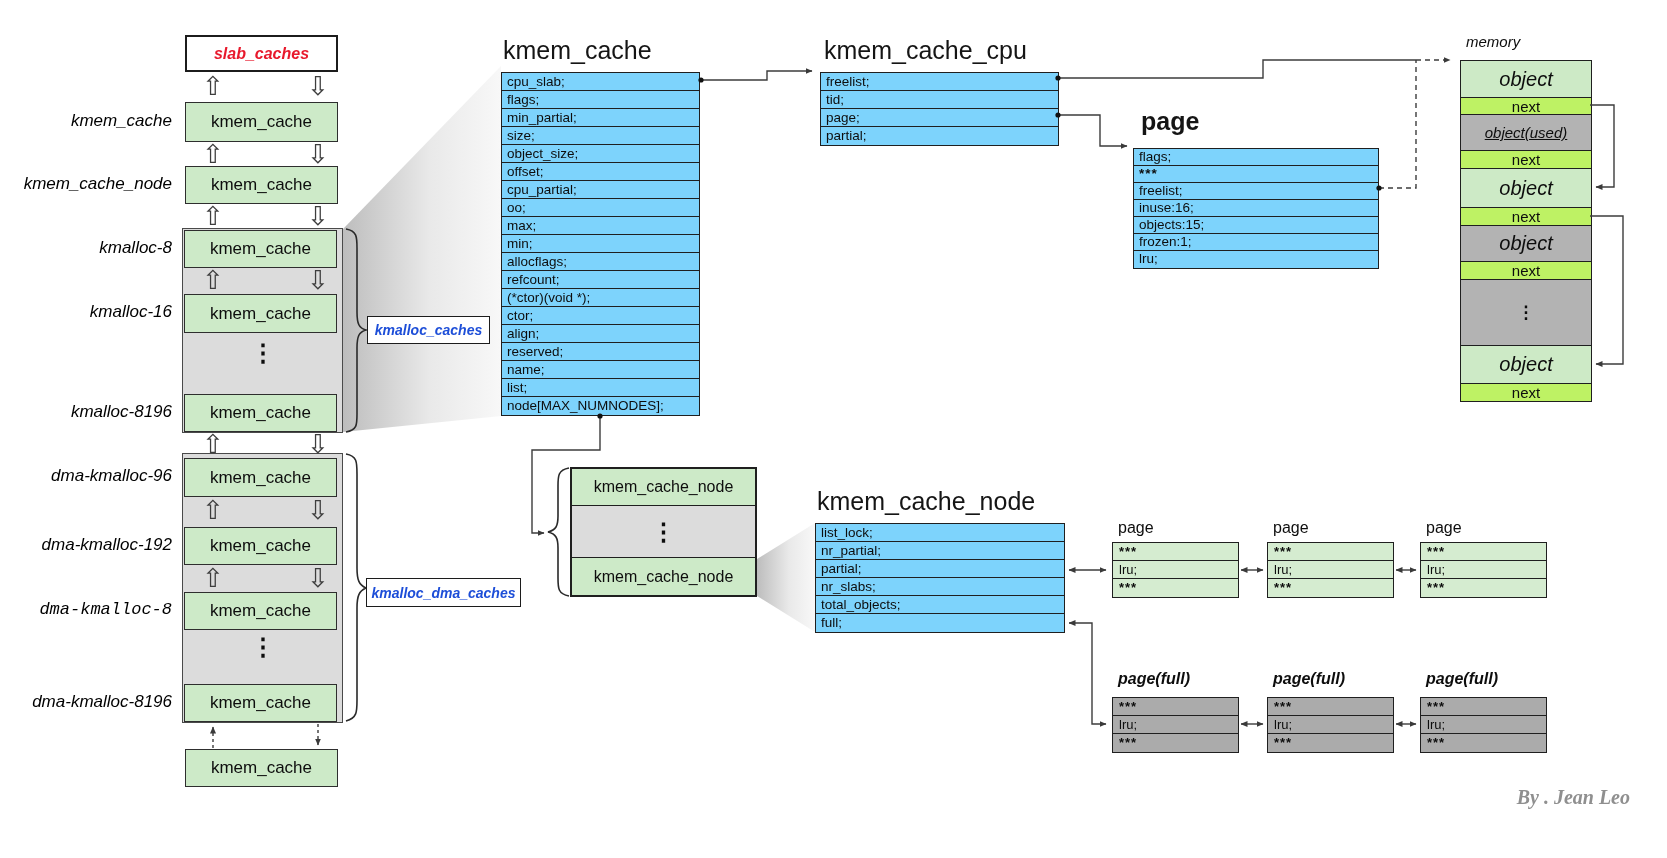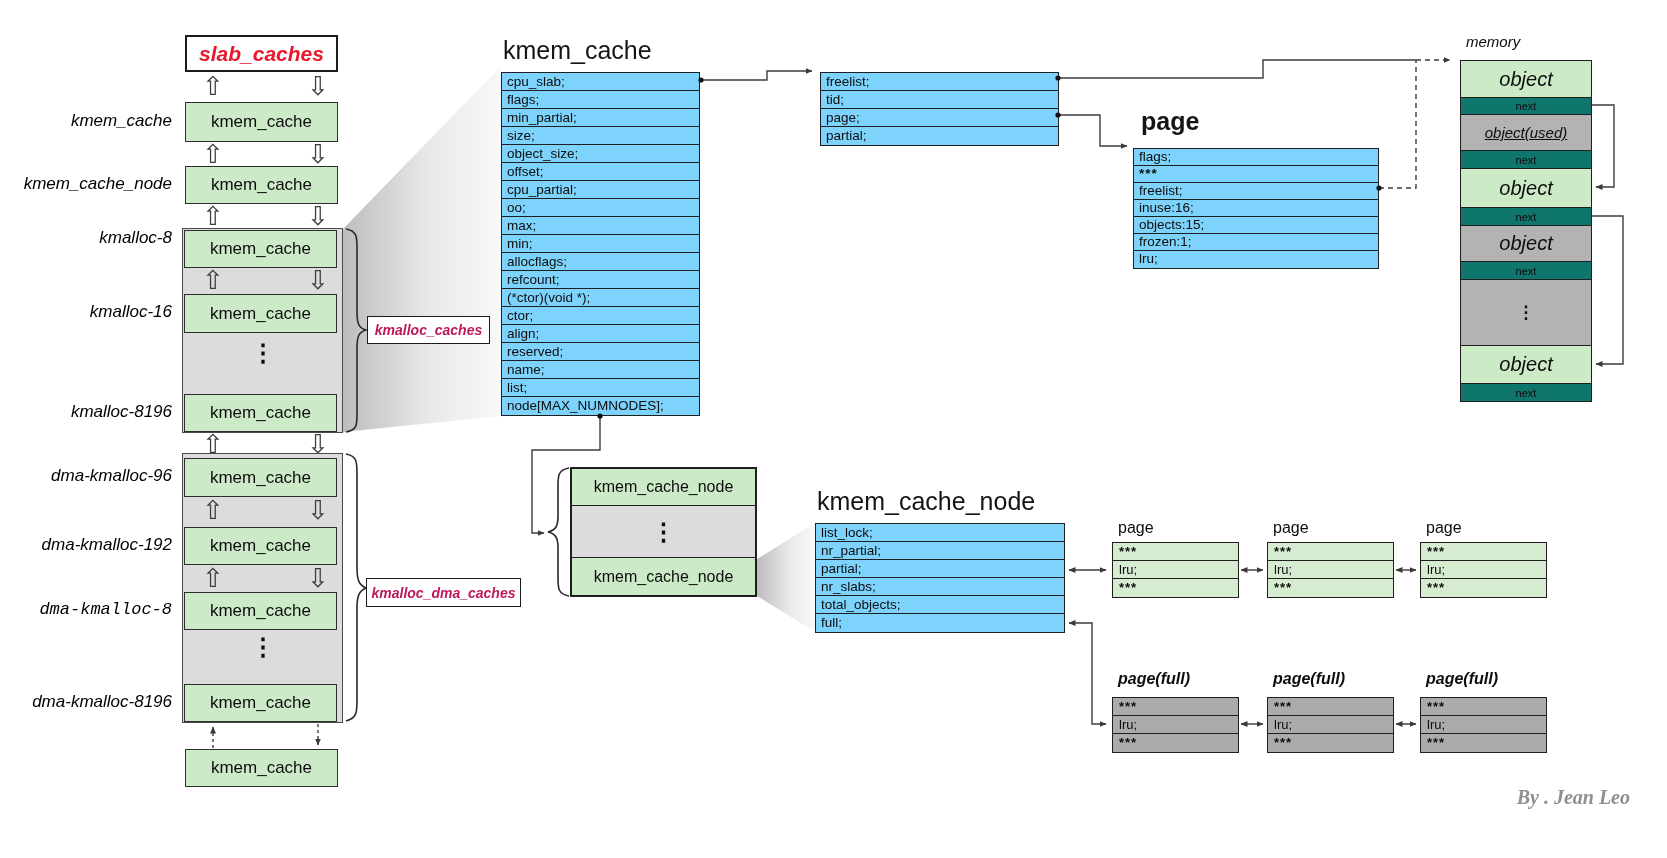--- a/index.html
+++ b/index.html
@@ -6,36 +6,36 @@
   #canvas{position:relative;width:1667px;height:858px;background:#ffffff;
           font-family:"Liberation Sans",sans-serif;color:#0d0d0d;overflow:hidden;}
   .abs{position:absolute;}
   svg.layer{position:absolute;left:0;top:0;pointer-events:none;}
   #bg{z-index:0;} #fg{z-index:6;}
   .lbl{font-style:italic;font-size:17px;text-align:right;color:#000;z-index:2;white-space:nowrap;}
   .gbox{background:#cdeac8;border:1px solid #2e2e2e;display:flex;align-items:center;justify-content:center;
         font-size:17px;z-index:2;box-sizing:border-box;}
   .whitebox{background:#fff;border:2px solid #1c1c1c;display:flex;align-items:center;justify-content:center;
         z-index:3;box-sizing:border-box;}
-  .rootlbl{color:#e8192c;font-style:italic;font-weight:bold;font-size:21px;}
-  .redlbl{color:#be185d;font-style:italic;font-weight:bold;font-size:14px;white-space:nowrap;}
+  .rootlbl{color:#e8192c;font-style:italic;font-weight:bold;font-size:16px;}
+  .redlbl{color:#1d4ed8;font-style:italic;font-weight:bold;font-size:14px;white-space:nowrap;}
   .group{background:#dcdcdc;border:1px solid #4a4a4a;z-index:1;box-sizing:border-box;}
   .struct{border:1px solid #1f1f1f;background:#7dd3fc;z-index:2;box-sizing:content-box;}
   .struct .row{box-sizing:border-box;border-bottom:1px solid #1f1f1f;font-size:13.5px;
                padding-left:5px;overflow:hidden;white-space:nowrap;}
   .struct .row:last-child{border-bottom:none;}
   .r18{height:18px;line-height:17px;} .r17{height:17px;line-height:16px;}
   .title{font-size:25px;color:#151515;z-index:2;white-space:nowrap;}
   .dots{font-size:24px;font-weight:bold;text-align:center;z-index:3;line-height:1.4;}
   .uarr{font-size:26px;color:#3d3d3d;text-align:center;line-height:1;z-index:3;width:30px;}
   .memcol{border:1px solid #1f1f1f;z-index:2;}
   .memcol .mc{box-sizing:border-box;border-bottom:1px solid #1f1f1f;display:flex;align-items:center;justify-content:center;}
   .memcol .mc:last-child{border-bottom:none;}
   .m-free{background:#cdeac6;font-style:italic;font-size:20px;}
-  .m-next{background:#0f766e;font-size:11px;}
+  .m-next{background:#bef264;font-size:15px;}
   .m-used{background:#b3b3b3;font-style:italic;font-size:15px;}
   .m-usedlg{background:#b3b3b3;font-style:italic;font-size:20px;}
   .m-dots{background:#b3b3b3;font-size:17px;font-weight:bold;}
   .stack{border:2px solid #1f1f1f;z-index:2;box-sizing:border-box;}
   .stack .srow{box-sizing:border-box;display:flex;align-items:center;justify-content:center;}
   .pagebox{border:1px solid #1f1f1f;z-index:2;}
   .pagebox .prow{box-sizing:border-box;height:18px;line-height:17px;border-bottom:1px solid #1f1f1f;
                  font-size:13px;padding-left:6px;}
   .pagebox .prow:first-child{font-weight:bold;letter-spacing:1px;}
   .pagebox .prow:last-child{border-bottom:none;font-weight:bold;letter-spacing:1px;}
@@ -62,21 +62,21 @@
     </defs>
     <polygon points="343,229 501,66 501,416 343,432" fill="url(#wg)"></polygon>
     <polygon points="757,559 815,523 815,632 757,596" fill="url(#wg)"></polygon>
     <path d="M346,229 C357,231 357,237 357,248 L357,312 C357,324 359,328 366,330 C359,332 357,336 357,348 L357,414 C357,425 357,430 346,432" stroke="#2a2a2a" stroke-width="1.6" fill="none"></path>
     <path d="M346,454 C357,456 357,462 357,474 L357,568 C357,580 359,585 366,588 C359,591 357,596 357,608 L357,700 C357,712 357,718 346,721" stroke="#2a2a2a" stroke-width="1.6" fill="none"></path>
     <path d="M569,468 C558,470 558,476 558,486 L558,516 C558,526 556,530 548,532 C556,534 558,538 558,548 L558,578 C558,588 558,594 569,596" stroke="#2a2a2a" stroke-width="1.6" fill="none"></path>
   </svg>
 
   <div class="abs lbl" style="left:22px;top:111px;width:150px;">kmem_cache</div>
   <div class="abs lbl" style="left:22px;top:174px;width:150px;">kmem_cache_node</div>
-  <div class="abs lbl" style="left:22px;top:228px;width:150px;">kmalloc-8</div>
+  <div class="abs lbl" style="left:22px;top:238px;width:150px;">kmalloc-8</div>
   <div class="abs lbl" style="left:22px;top:302px;width:150px;text-align:right;">kmalloc-16</div>
   <div class="abs lbl" style="left:22px;top:402px;width:150px;">kmalloc-8196</div>
   <div class="abs lbl" style="left:22px;top:466px;width:150px;font-style:italic;">dma-kmalloc-96</div>
   <div class="abs lbl" style="left:22px;top:535px;width:150px;">dma-kmalloc-192</div>
   <div class="abs lbl" style="left:22px;top:600px;width:150px;font-family:Liberation Mono, monospace;">dma-kmalloc-8</div>
   <div class="abs lbl" style="left:22px;top:692px;width:150px;">dma-kmalloc-8196</div>
 
   <div class="abs whitebox" style="left:185px;top:35px;width:153px;height:37px;">
     <span class="rootlbl">slab_caches</span>
   </div>
@@ -137,20 +137,21 @@
     <div class="row r18">refcount;</div>
     <div class="row r18">(*ctor)(void *);</div>
     <div class="row r18">ctor;</div>
     <div class="row r18">align;</div>
     <div class="row r18">reserved;</div>
     <div class="row r18">name;</div>
     <div class="row r18">list;</div>
     <div class="row r18">node[MAX_NUMNODES];</div>
   </div>
 
+  <div class="abs title" style="left:824px;top:36px;">kmem_cache_cpu</div>
   <div class="abs struct" style="left:820px;top:72px;width:237px;">
     <div class="row r18">freelist;</div>
     <div class="row r18">tid;</div>
     <div class="row r18">page;</div>
     <div class="row r18">partial;</div>
   </div>
 
   <div class="abs title" style="left:1141px;top:107px;font-weight:bold;">page</div>
   <div class="abs struct" style="left:1133px;top:148px;width:244px;">
     <div class="row r17">flags;</div>

